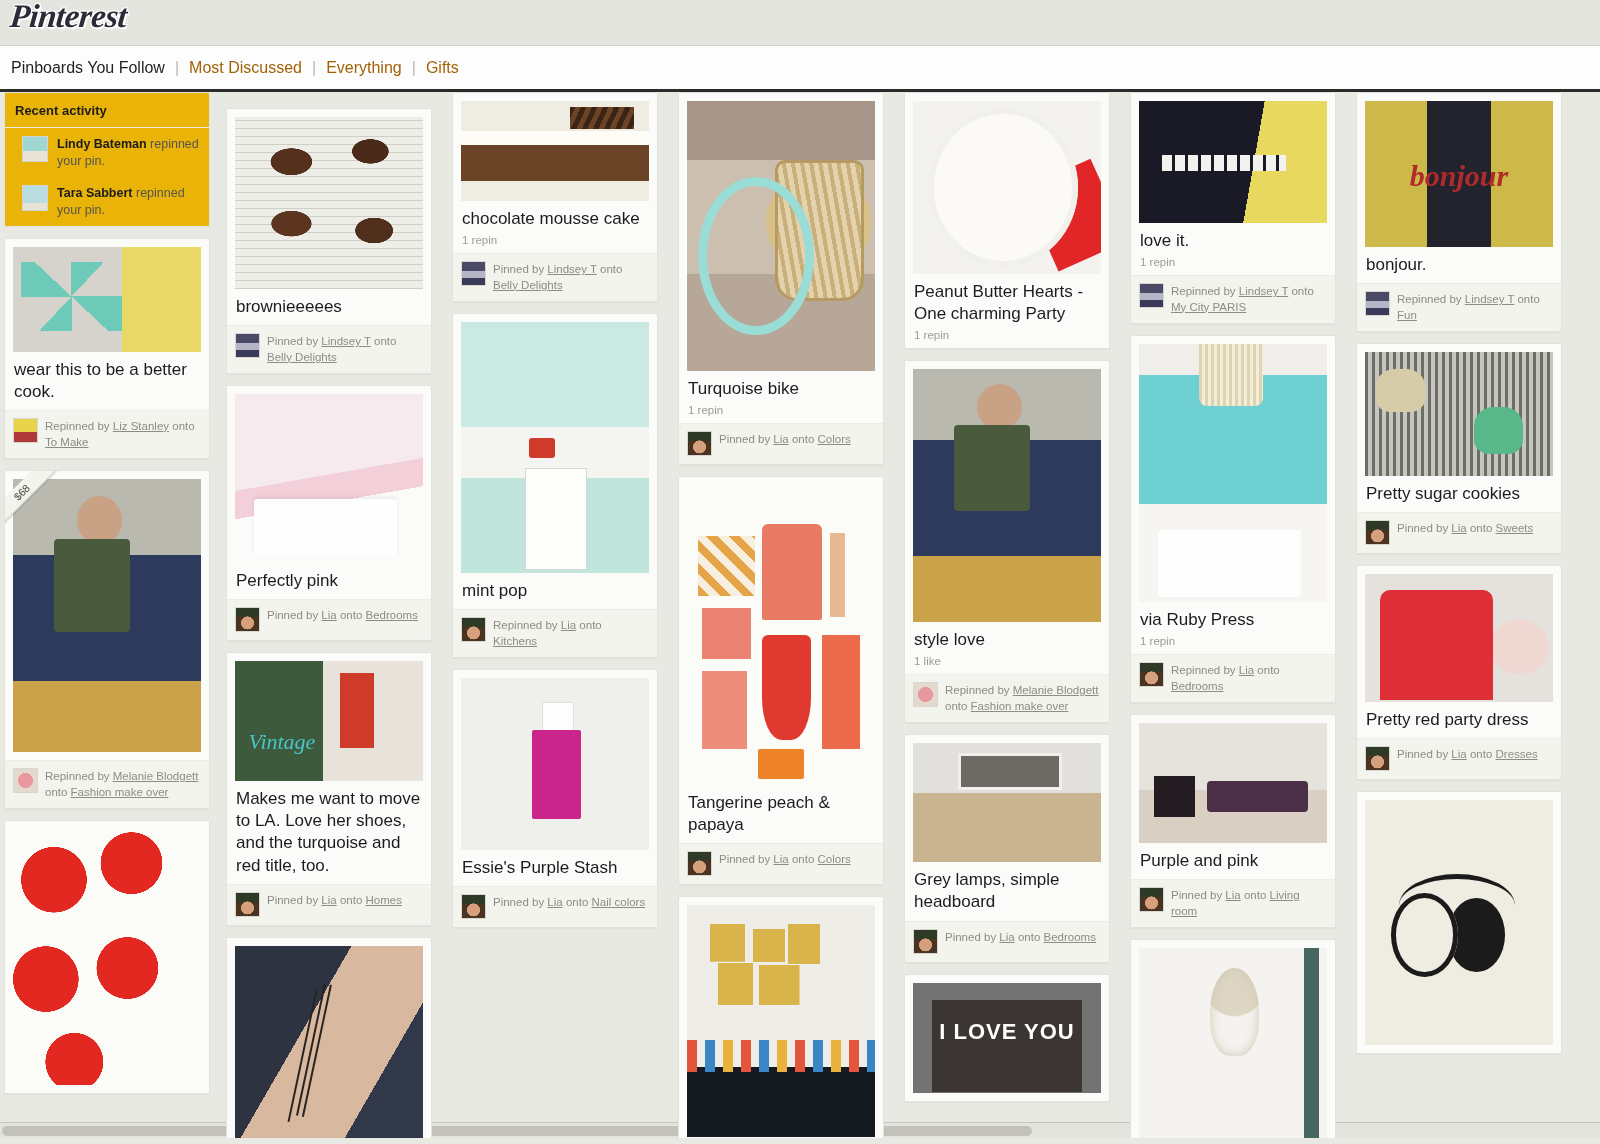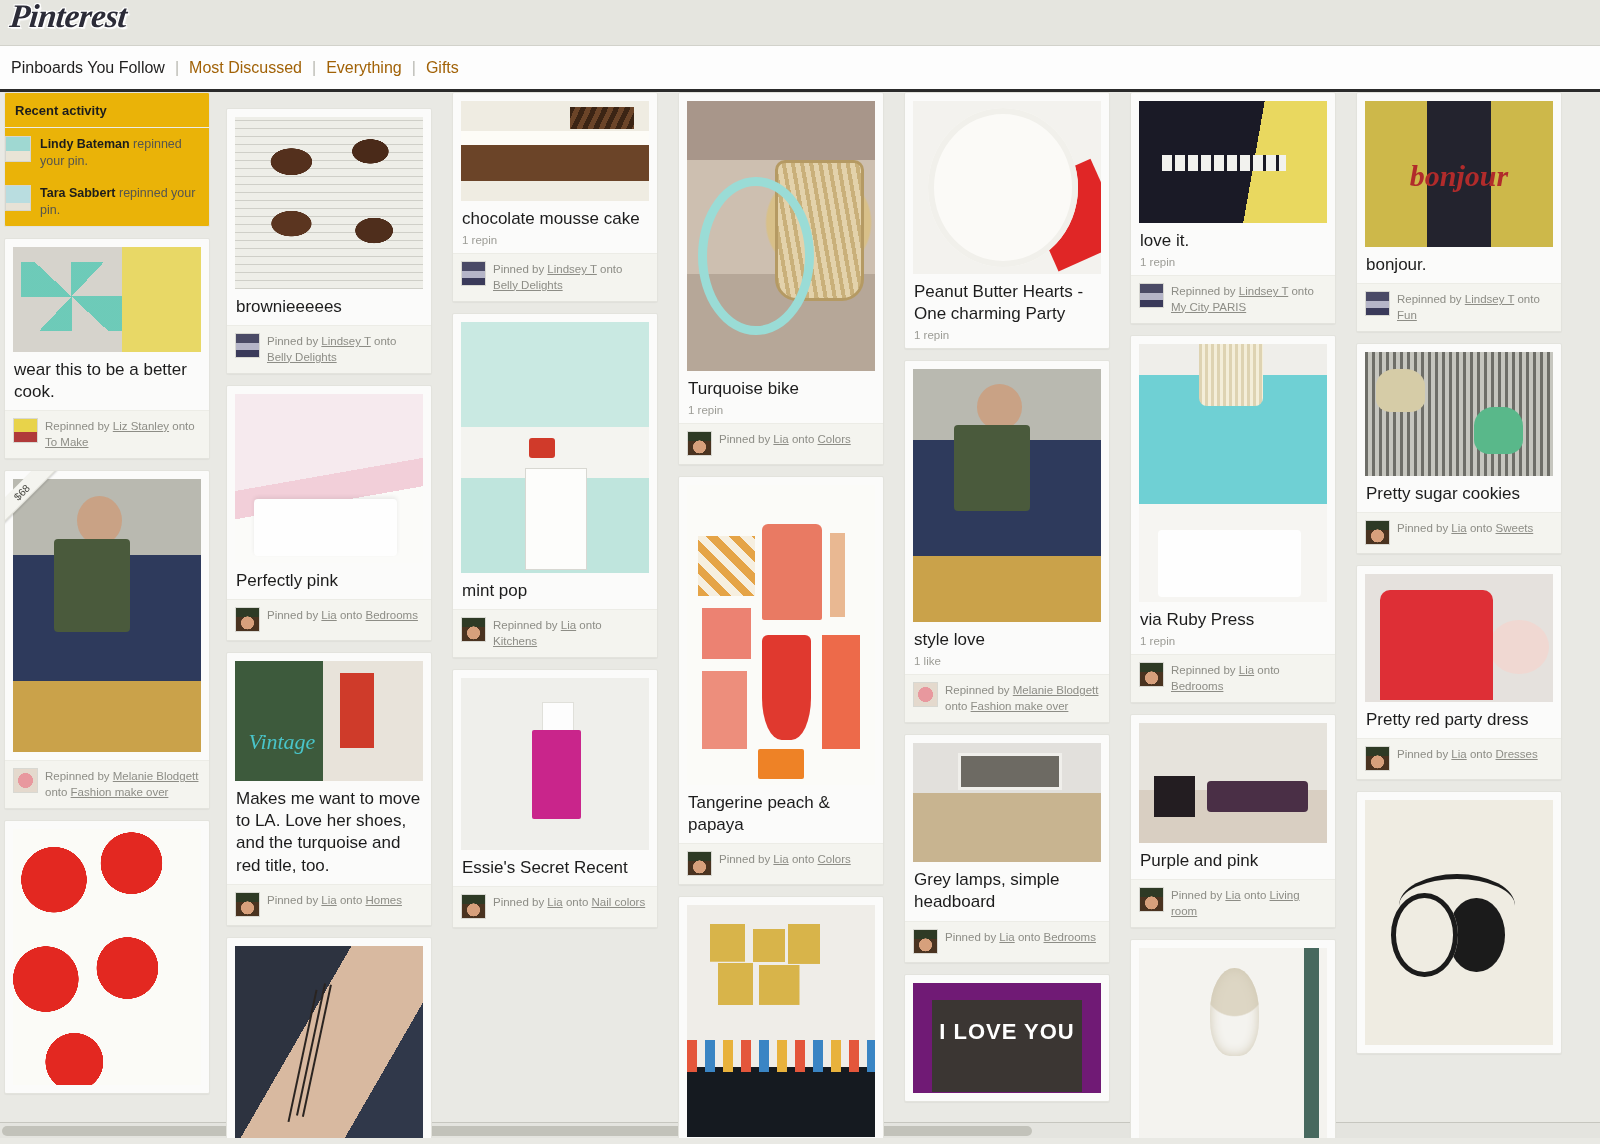--- a/index.html
+++ b/index.html
@@ -126,21 +126,21 @@
   .activity-title {
     font-size: 13px;
     font-weight: bold;
     color: #1c1c1c;
     padding: 10px 10px 9px 10px;
     border-bottom: 1px solid #ececE6;
   }
   .activity-row {
     display: flex;
     align-items: flex-start;
-    padding: 8px 10px 8px 0;
+    padding: 8px 10px 8px 17px;
     font-size: 12.5px;
     color: #55554f;
     line-height: 1.32;
   }
   .activity-thumb {
     width: 26px; height: 26px;
     flex: 0 0 26px;
     margin-right: 9px;
     border: 1px solid #d5d5cf;
     overflow: hidden;
@@ -280,21 +280,21 @@
   .gallerywall { background: linear-gradient(#efede8 0 70%, #151a20 70%); }
   .gallerywall:after { content:""; position:absolute; left:12%; top:8%; width:72%; height:48%;
       background:
         linear-gradient(#d8b44a 0 100%) 0 0/26% 34% no-repeat,
         linear-gradient(#d8b44a 0 100%) 42% 6%/24% 30% no-repeat,
         linear-gradient(#d8b44a 0 100%) 76% 0/24% 36% no-repeat,
         linear-gradient(#d8b44a 0 100%) 8% 56%/26% 38% no-repeat,
         linear-gradient(#d8b44a 0 100%) 52% 58%/30% 36% no-repeat; }
   .gallerywall:before { content:""; position:absolute; left:0; top:58%; width:100%; height:14%;
       background: repeating-linear-gradient(90deg, #e4563b 0 10px, transparent 10px 18px, #3a85c4 18px 28px, transparent 28px 36px, #e8b23c 36px 46px, transparent 46px 54px); }
-  .iloveyou { background:#701a75; }
+  .iloveyou { background:#737373; }
   .iloveyou:after { content:""; position:absolute; left:10%; top:16%; width:80%; height:84%; background:#3b3633; }
   .iloveyou .txt { position:absolute; z-index:2; left:0; right:0; top:34%; text-align:center;
       color:#fff; font-weight:bold; font-size:22px; line-height:1.05; letter-spacing:1px; }
   .chandelier { background: linear-gradient(#f4f3ef 0 100%); }
   .chandelier:after { content:""; position:absolute; left:38%; top:10%; width:26%; height:44%;
       background: radial-gradient(circle at 50% 20%, #ddd6c4 0 40%, transparent 42%); border-radius:50% 50% 40% 40%;
       box-shadow: inset 0 0 12px #cfc7b2; }
   .chandelier:before { content:""; position:absolute; right:4%; top:0; width:8%; height:100%; background:#47685e; }
   .totebag { background:#efece2; }
   .totebag:after { content:""; position:absolute; left:14%; top:38%; width:30%; height:30%;
@@ -485,21 +485,21 @@
           </div>
           <div class="attrib-text"><span>Repinned by</span> <a>Lia</a> <span>onto</span> <a>Kitchens</a></div>
         </div>
       </div>
       <div class="card">
         <div class="card-pad">
           <div class="thumb" style="height: 172px;">
             <div class="img essie"></div>
           </div>
         </div>
-        <div class="caption">Essie's Secret Recent</div>
+        <div class="caption">Essie's Purple Stash</div>
         <div class="attrib">
           <div class="avatar">
             <div class="img av-lia"></div>
           </div>
           <div class="attrib-text"><span>Pinned by</span> <a>Lia</a> <span>onto</span> <a>Nail colors</a></div>
         </div>
       </div>
     </div>
     <div class="column" style="left: 678px;">
       <div class="card">

